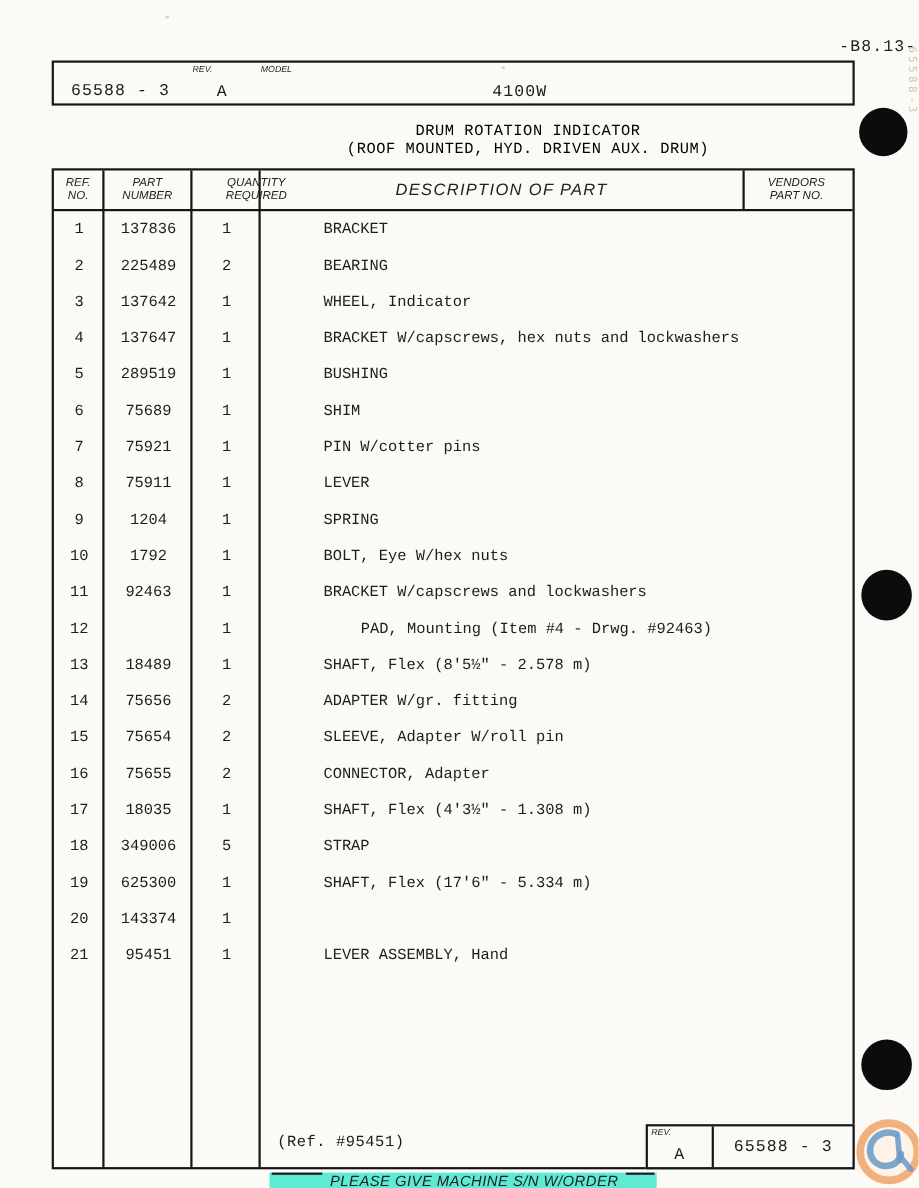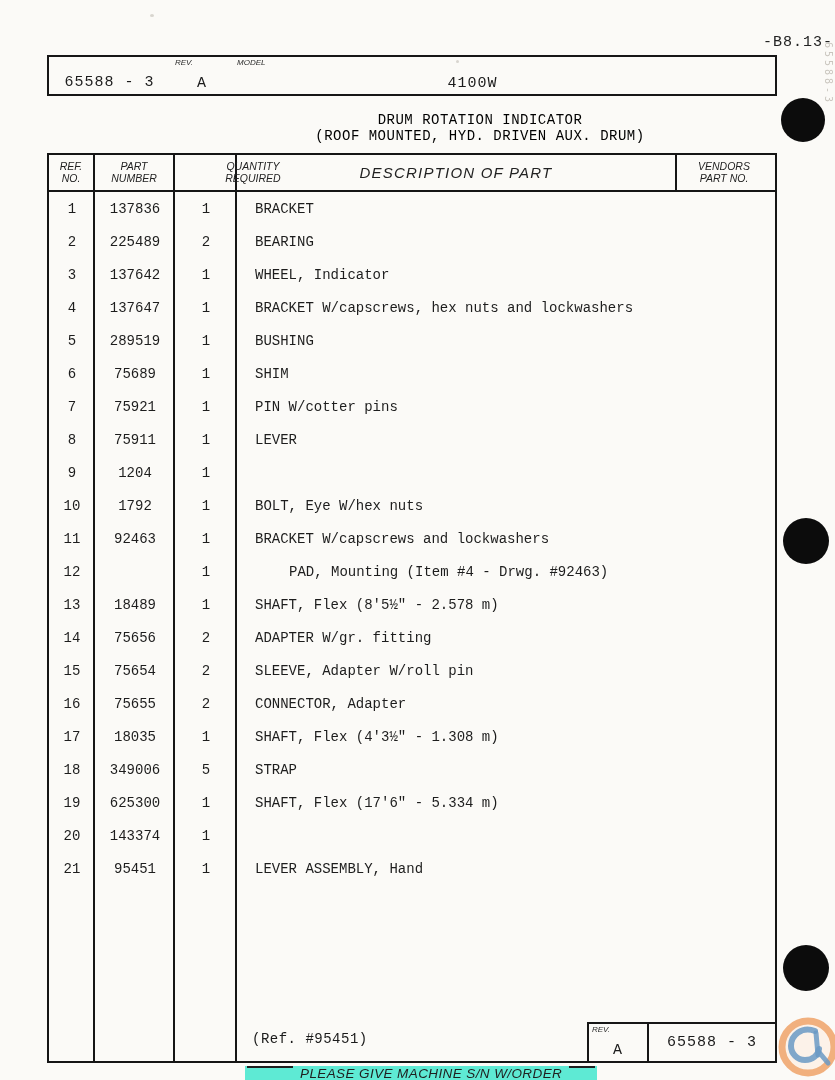--- a/index.html
+++ b/index.html
@@ -36,31 +36,31 @@
     border:2px solid #151515;}
   .vline{position:absolute;top:0;bottom:0;width:2px;background:#151515;}
   .vl-1{left:44px;} .vl-2{left:124px;} .vl-3{left:186px;}
   .vl-vendor{left:626px;height:35px;bottom:auto;}
   .head-bottom{position:absolute;left:0;right:0;top:35px;height:2px;background:#151515;}
   .thead-cell{position:absolute;top:0;height:35px;display:flex;flex-direction:column;
     align-items:center;justify-content:center;font-style:italic;font-size:10.5px;
     line-height:11.5px;color:#222;text-align:left;}
   .th-ref{left:0;width:44px;}
   .th-part{left:46px;width:78px;}
-  .th-qty{left:134px;width:60px;padding-left:40px;}
+  .th-qty{left:114px;width:60px;padding-left:40px;}
   .th-desc{left:188px;width:438px;font-size:15px;letter-spacing:1.2px;}
   .th-vendor{left:628px;width:94px;}
 
   .tbody{position:absolute;left:0;right:0;top:37px;}
   .trow{display:grid;grid-template-columns:46px 80px 62px 1fr 94px;height:33px;
     align-items:center;}
   .cell{font-family:"Liberation Mono","DejaVu Sans Mono",monospace;
     font-size:14px;color:#1d1d1d;white-space:nowrap;}
   .cell.ref,.cell.part,.cell.qty{text-align:center;}
-  .cell.desc{padding-left:18px;}
+  .cell.desc{padding-left:18px;margin-left:39px;}
   .cell.desc.indent{padding-left:52px;}
 
   .footer-ref{position:absolute;left:203px;top:876px;font-size:14px;letter-spacing:.5px;}
   .order-note{position:absolute;left:196px;top:894px;display:flex;align-items:flex-start;
     gap:7px;background:#5eead4;z-index:3;padding:0 2px;
     font-style:italic;font-size:13.5px;letter-spacing:.4px;color:#1f1f1f;margin-top:17px;}
   .order-note::before{content:"";display:block;width:46px;height:2px;background:#1f1f1f;}
   .order-note::after{content:"";display:block;width:26px;height:2px;background:#1f1f1f;}
 
   
@@ -196,20 +196,21 @@
         <div class="cell part">75911</div>
         <div class="cell qty">1</div>
         <div class="cell desc">LEVER</div>
         <div class="cell vendor"></div>
       </div>
 
       <div class="trow">
         <div class="cell ref">9</div>
         <div class="cell part">1204</div>
         <div class="cell qty">1</div>
+        <div class="cell desc">SPRING</div>
         <div class="cell vendor"></div>
       </div>
 
       <div class="trow">
         <div class="cell ref">10</div>
         <div class="cell part">1792</div>
         <div class="cell qty">1</div>
         <div class="cell desc">BOLT, Eye W/hex nuts</div>
         <div class="cell vendor"></div>
       </div>

